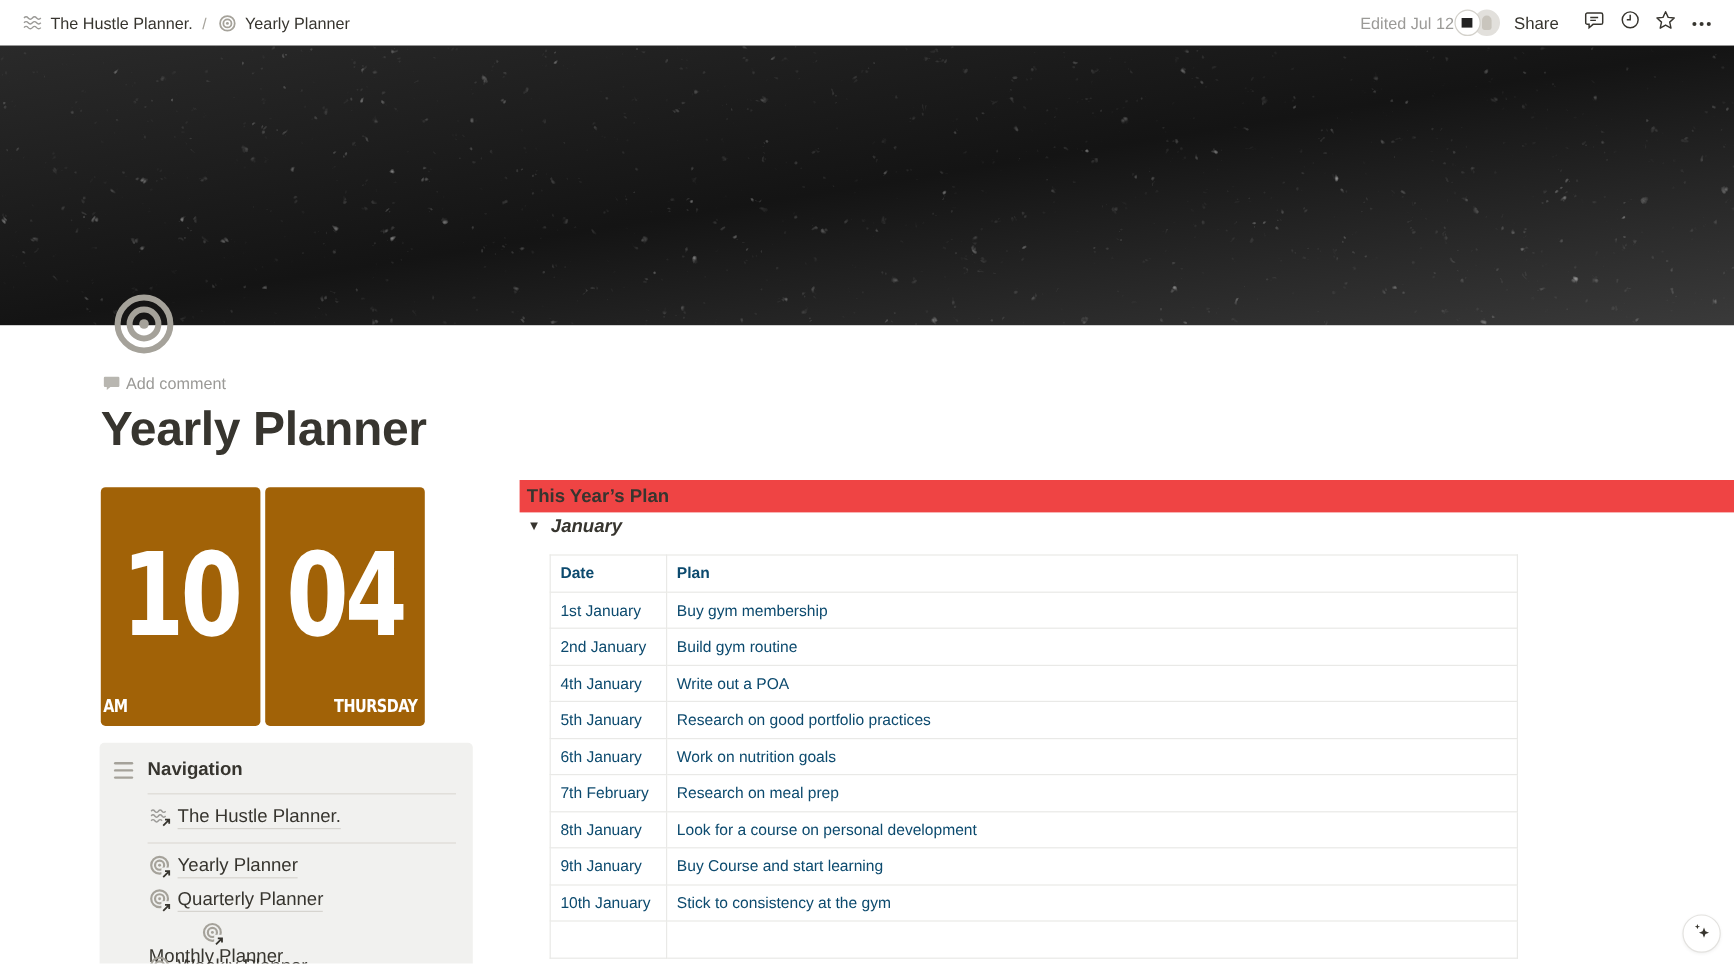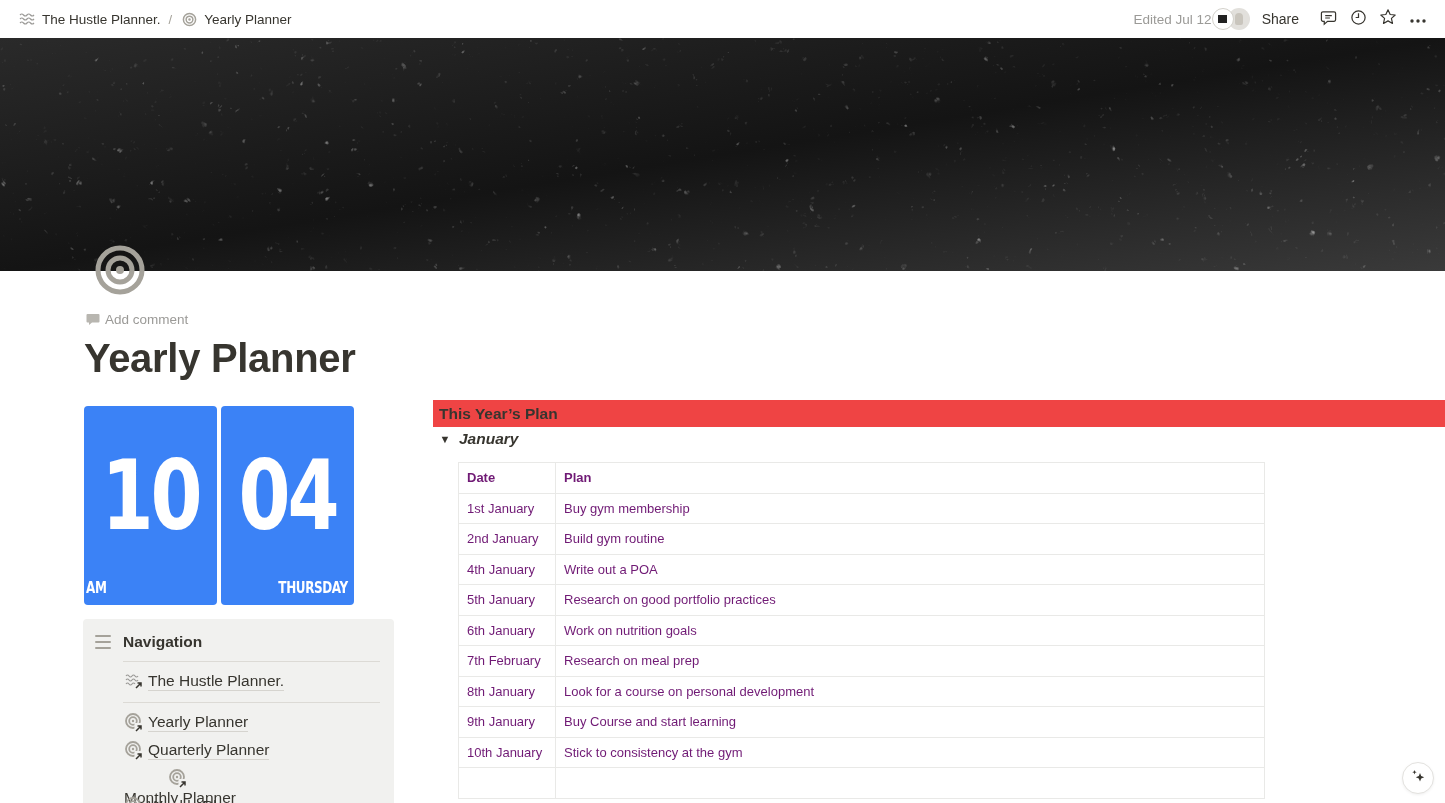--- a/index.html
+++ b/index.html
@@ -27,21 +27,21 @@
   
   .page-icon { position: absolute; left: 92px; top: 242px; width: 56px; height: 56px; }
 
   .add-comment { position: absolute; left: 86px; top: 312px; display: flex; align-items: center; font-size: 13.5px; color: #9b9a97; cursor: pointer; }
   .add-comment .ic { margin-right: 5px; display: inline-flex; }
 
   .title { position: absolute; left: 84px; top: 336px; font-size: 40px; font-weight: 700; color: #37352f; letter-spacing: -0.3px; }
 
   
   .clock { position: absolute; left: 84px; top: 406px; display: flex; gap: 4px; }
-  .card { width: 133px; height: 199px; background: #3b82f6; border-radius: 4px; position: relative; color: #fff; font-family: "DejaVu Sans", sans-serif; }
+  .card { width: 133px; height: 199px; background: #a16207; border-radius: 4px; position: relative; color: #fff; font-family: "DejaVu Sans", sans-serif; }
   .card .num { position: absolute; left: 0; right: 0; top: 42px; text-align: center; font-size: 96px; font-weight: 700; letter-spacing: -4px; transform: scaleX(0.78); line-height: 1; }
   .card .lbl { position: absolute; bottom: 8px; font-size: 15px; font-weight: 700; transform: scaleX(0.8); letter-spacing: -0.5px; }
   .card .lbl.l { left: 2px; transform-origin: left; }
   .card .lbl.r { right: 6px; transform-origin: right; }
 
   
   .nav { position: absolute; left: 83px; top: 619px; width: 311px; height: 200px; background: #f1f1ef; border-radius: 4px; }
   .nav-head { position: absolute; left: 12px; top: 14px; display: flex; align-items: center; }
   .nav-head .burger { width: 16px; height: 14px; display: flex; flex-direction: column; justify-content: space-between; margin-right: 12px; }
   .nav-head .burger i { display: block; height: 2px; background: #a5a29a; border-radius: 1px; }
@@ -51,21 +51,21 @@
   .nav-link .ic { width: 20px; height: 20px; margin-right: 4px; display: inline-flex; align-items: center; justify-content: center; position: relative; }
   .nav-link .txt { font-size: 15.5px; color: #37352f; border-bottom: 1px solid #d6d4cf; line-height: 19px; font-weight: 500; }
 
   
   .plan-head { position: absolute; left: 433px; top: 400px; width: 1121px; height: 27px; background: #ef4444; padding-left: 6px; display: flex; align-items: center; font-size: 15.5px; font-weight: 600; color: #37352f; }
   .toggle { position: absolute; left: 437px; top: 430px; display: flex; align-items: center; cursor: pointer; }
   .toggle .tri { font-size: 11px; color: #37352f; width: 16px; margin-right: 6px; text-align: center; }
   .toggle .tt { font-size: 15.5px; font-style: italic; font-weight: 600; color: #37352f; }
 
   table.plan { position: absolute; left: 458px; top: 462px; border-collapse: collapse; width: 807px; }
-  table.plan td, table.plan th { border: 1px solid #e9e9e7; height: 30.5px; padding: 0 8px; font-size: 13px; text-align: left; color: #701a75; font-weight: 400; }
+  table.plan td, table.plan th { border: 1px solid #e9e9e7; height: 30.5px; padding: 0 8px; font-size: 13px; text-align: left; color: #0c4a6e; font-weight: 400; }
   table.plan th { font-weight: 600; }
   table.plan td.c1, table.plan th.c1 { width: 97px; }
 
   .ai-btn { position: absolute; left: 1402px; top: 762px; width: 32px; height: 32px; border-radius: 50%; border: 1px solid #e3e2df; background: #fff; display: flex; align-items: center; justify-content: center; cursor: pointer; box-shadow: 0 1px 3px rgba(0,0,0,0.06); }
 </style>
 </head>
 <body>
 
 <div class="topbar">
   <div class="crumb">

